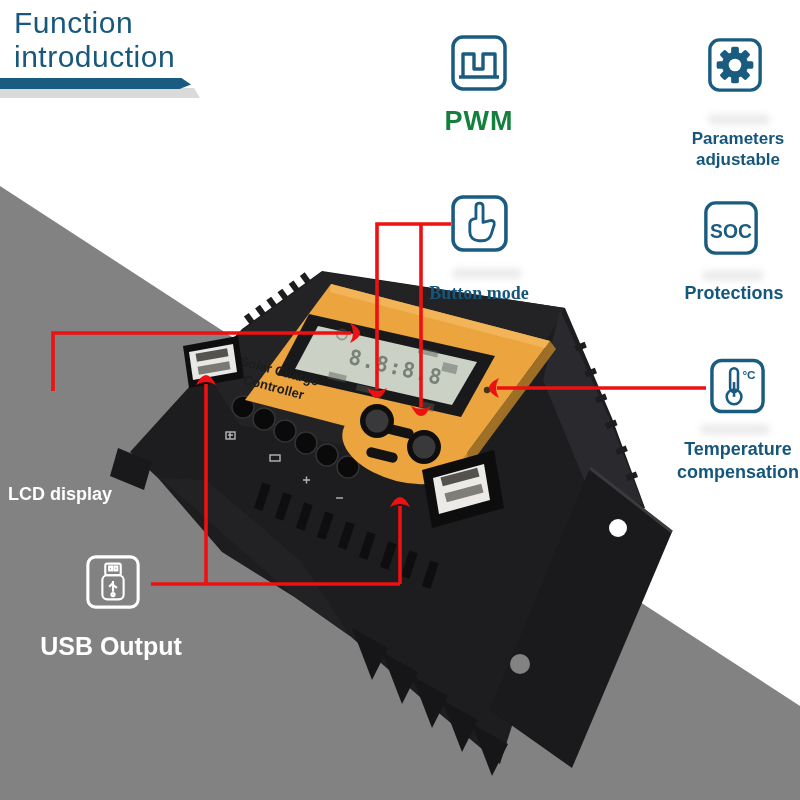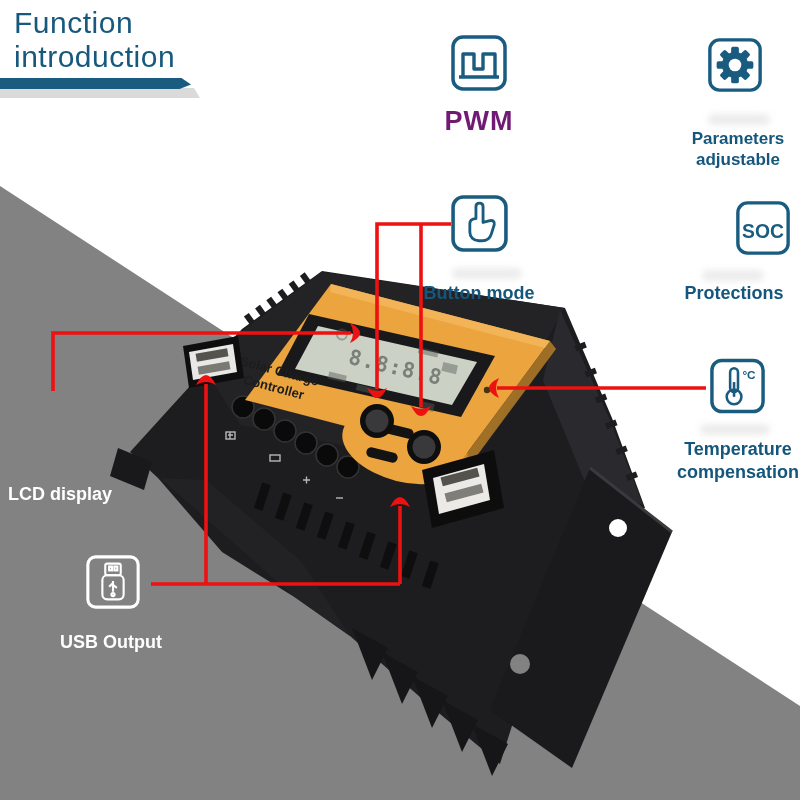--- a/index.html
+++ b/index.html
@@ -7,27 +7,27 @@
          font-family:"Liberation Sans",sans-serif;}
   .bg-svg{position:absolute;left:0;top:0;width:800px;height:800px;}
   .page-title{position:absolute;left:14px;top:6px;width:230px;font-size:30px;line-height:1.12;
       font-weight:normal;color:#17587d;letter-spacing:.5px;}
   .bar-gray{position:absolute;left:0;top:88px;width:200px;height:10px;background:#dadada;
       clip-path:polygon(0 0,97% 0,100% 100%,0 100%);}
   .bar-teal{position:absolute;left:0;top:78px;width:191px;height:11px;background:#1a5b80;
       clip-path:polygon(0 0,95% 0,100% 60%,94% 100%,0 100%);}
   .callout{position:absolute;}
   .callout-label{position:absolute;text-align:center;font-weight:bold;color:#14567c;}
-  .lbl-pwm{left:436px;top:106px;width:86px;font-size:27px;letter-spacing:1px;color:#701a75;}
+  .lbl-pwm{left:436px;top:106px;width:86px;font-size:27px;letter-spacing:1px;color:#15803d;}
   .lbl-params{left:667px;top:128px;width:142px;font-size:17px;line-height:1.25;}
-  .lbl-button{left:409px;top:283px;width:140px;font-size:18px;}
+  .lbl-button{left:409px;top:283px;width:140px;font-size:18px;font-family:Liberation Serif, serif;}
   .lbl-soc{left:663px;top:283px;width:142px;font-size:18px;}
   .lbl-temp{left:657px;top:438px;width:162px;font-size:18px;line-height:1.3;}
   .lbl-lcd{left:-6px;top:484px;width:132px;font-size:18px;color:#ffffff;}
-  .lbl-usb{left:27px;top:632px;width:168px;font-size:18px;color:#ffffff;}
+  .lbl-usb{left:27px;top:632px;width:168px;font-size:25px;color:#ffffff;}
   .smudge{position:absolute;height:11px;background:#ececec;border-radius:6px;filter:blur(3px);}
 </style>
 </head>
 <body>
 
 <div class="stage">
 
   <svg class="bg-svg" viewBox="0 0 800 800">
     <defs>
       <path id="crescent" d="M-10,-7 Q0,13 10,-7 Q0,-1 -10,-7 Z"></path>
@@ -218,21 +218,21 @@
   <div class="callout" style="left:449px;top:193px;">
     <svg width="61" height="61" viewBox="0 0 60 60">
       <rect x="4" y="4" width="52" height="52" rx="10" fill="#ffffff" stroke="#1a5b80" stroke-width="3.5"></rect>
       <path d="M26.5,13.5 c0,-2.2 1.6,-3.5 3.5,-3.5 s3.5,1.3 3.5,3.5 V29 l6.8,-1.8
                c2.8,-0.7 5,1.2 4.2,3.9 l-2.9,9.3 c-1.3,4.1 -4.6,6.6 -9,6.6 h-3.4
                c-5,0 -8.7,-3.7 -8.7,-8.7 v-8.3 c0,-2.9 1.9,-4.5 6,-4.8 Z" fill="none" stroke="#1a5b80" stroke-width="2.8" stroke-linejoin="round"></path>
     </svg>
   </div>
   <div class="callout-label lbl-button">Button mode</div>
 
-  <div class="callout" style="left:734px;top:199px;">
+  <div class="callout" style="left:702px;top:199px;">
     <svg width="58" height="58" viewBox="0 0 60 60">
       <rect x="4" y="4" width="52" height="52" rx="10" fill="#ffffff" stroke="#1a5b80" stroke-width="3.5"></rect>
       <text x="30" y="38" text-anchor="middle" font-family="Liberation Sans, sans-serif" font-weight="bold" font-size="20" fill="#1a5b80" transform="scale(1,1.05)">SOC</text>
     </svg>
   </div>
   <div class="callout-label lbl-soc">Protections</div>
 
   <div class="callout" style="left:708px;top:356px;">
     <svg width="59" height="60" viewBox="0 0 60 60">
       <rect x="4" y="4" width="52" height="52" rx="10" fill="#ffffff" stroke="#1a5b80" stroke-width="3.5"></rect>

